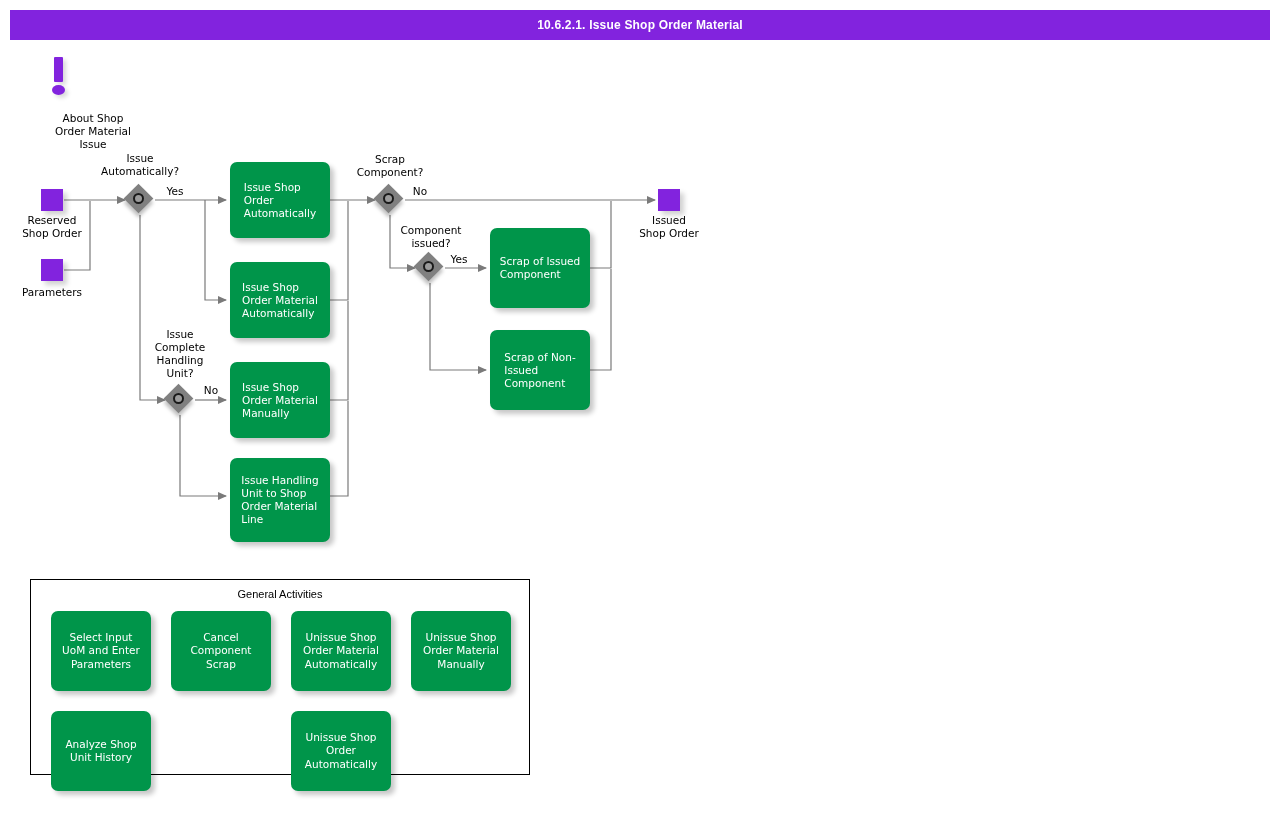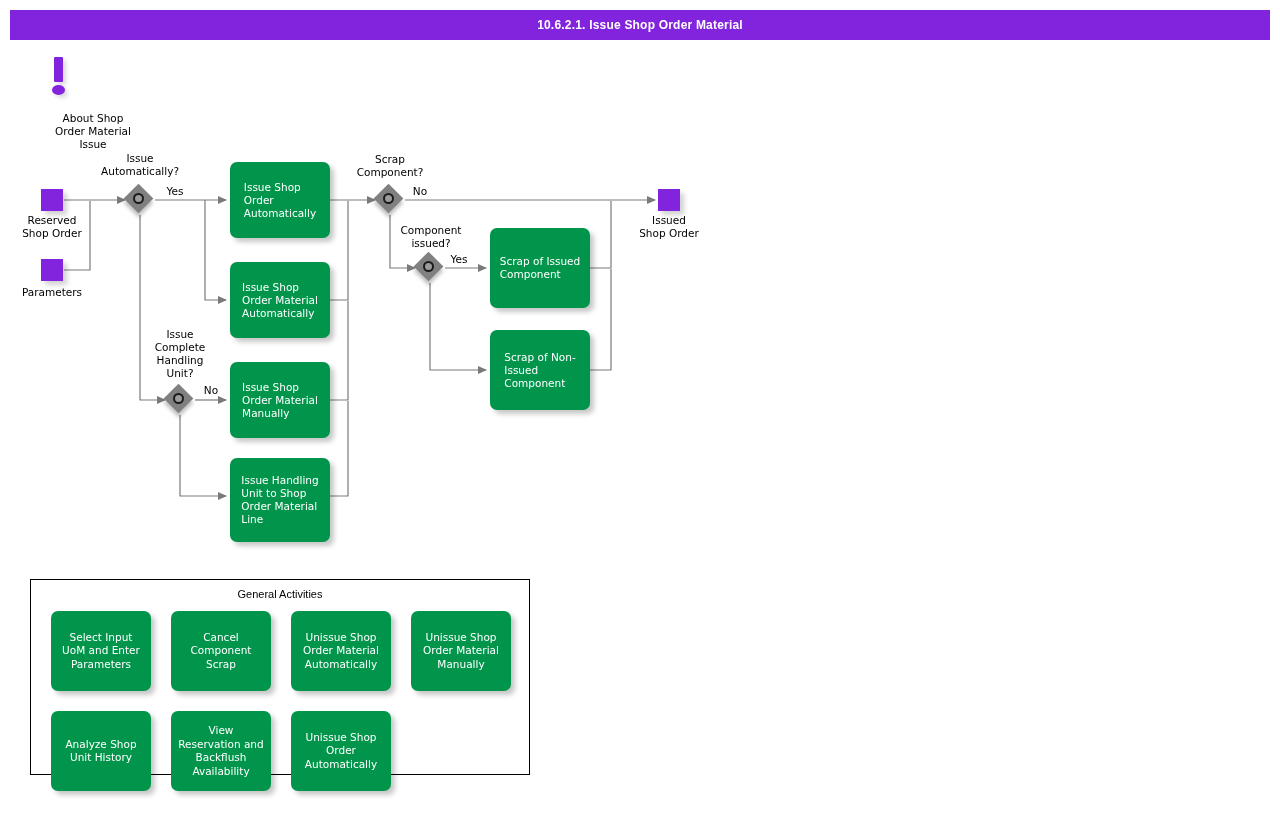--- a/index.html
+++ b/index.html
@@ -361,24 +361,18 @@
   <div class="ga-box" style="left:380px; top:31px;">
     <span class="act-label">Unissue Shop
 Order Material
 Manually</span>
   </div>
 
   <div class="ga-box" style="left:20px; top:131px;">
     <span class="act-label">Analyze Shop
 Unit History</span>
   </div>
-  <div class="ga-box" style="left:140px; top:131px;">
-    <span class="act-label">View
-Reservation and
-Backflush
-Availability</span>
-  </div>
   <div class="ga-box" style="left:260px; top:131px;">
     <span class="act-label">Unissue Shop
 Order
 Automatically</span>
   </div>
 </div>
 
 </body></html>

